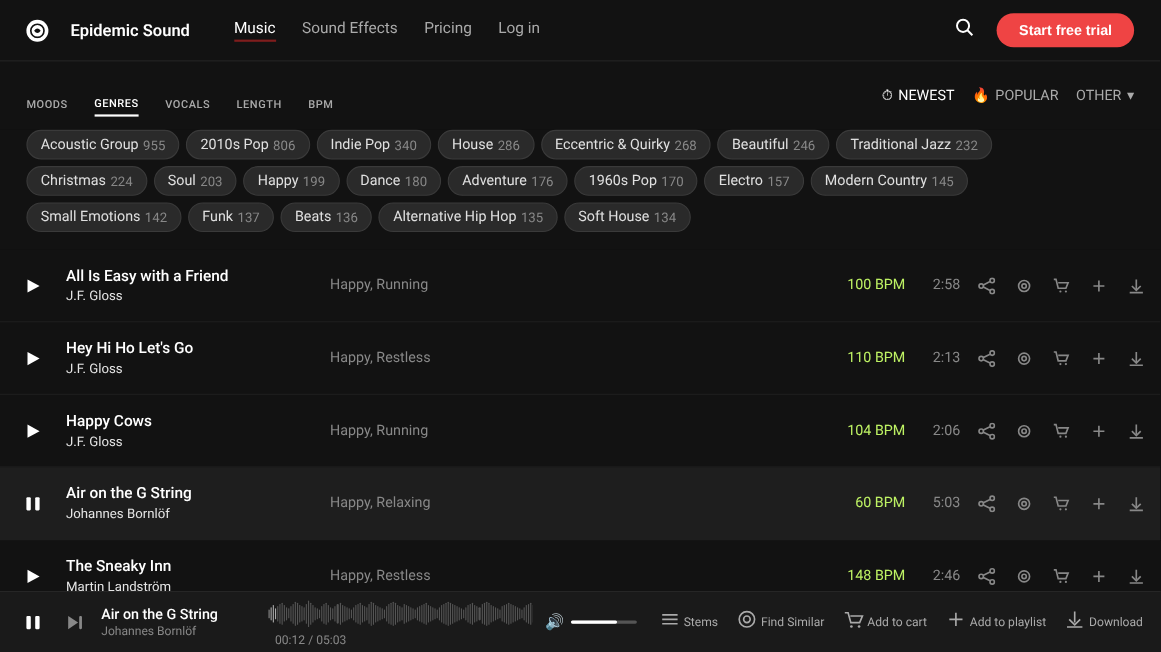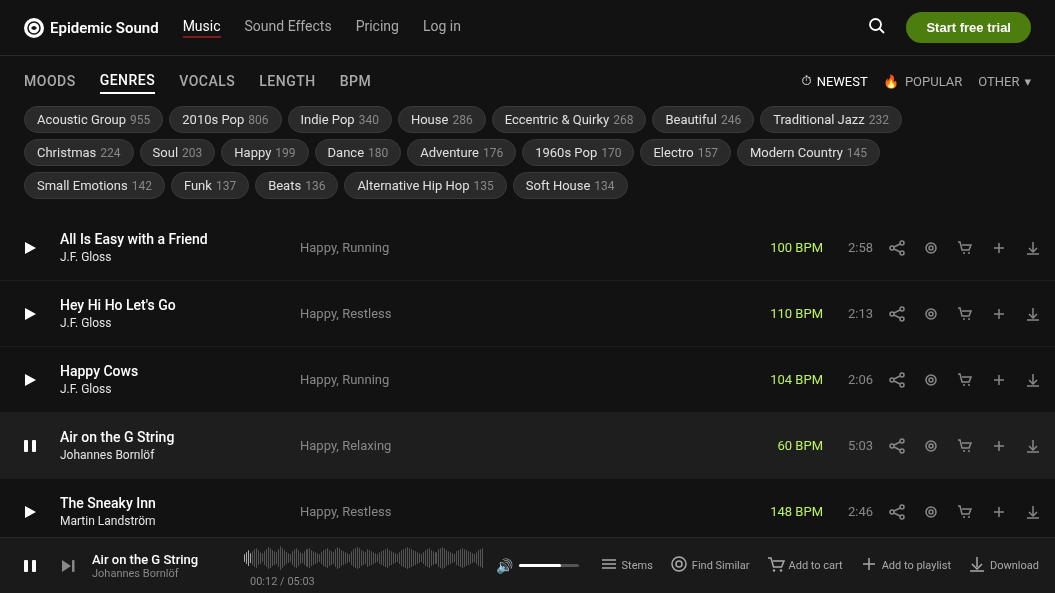--- a/index.html
+++ b/index.html
@@ -18,22 +18,22 @@
       display: flex;
       align-items: center;
       padding: 0 24px;
       height: 56px;
       background: #121212;
       border-bottom: 1px solid #2a2a2a;
     }
     .logo {
       display: flex;
       align-items: center;
-      gap: 6px;
-      margin-right: 24px;
+      gap: 20px;
+      margin-right: 40px;
     }
     .logo-icon {
       width: 20px;
       height: 20px;
       background: #fff;
       border-radius: 50%;
       display: flex;
       align-items: center;
       justify-content: center;
       font-size: 11px;
@@ -64,46 +64,47 @@
       display: flex;
       align-items: center;
       gap: 20px;
     }
     .header-right .search-icon {
       color: #fff;
       font-size: 18px;
       cursor: pointer;
     }
     .btn-trial {
-      background: #4d7c0f;
+      background: #ef4444;
       color: #fff;
       border: none;
       border-radius: 20px;
       padding: 8px 20px;
       font-size: 13px;
       font-weight: 600;
       cursor: pointer;
       white-space: nowrap;
     }
 
     
     .filter-bar {
       display: flex;
       align-items: center;
       padding: 12px 24px;
       gap: 8px;
       background: #121212;
     }
     .filter-tab {
       color: #aaa;
-      font-size: 14px;
+      font-size: 10px;
       font-weight: 500;
       padding: 4px 0;
       cursor: pointer;
       letter-spacing: 0.5px;
+      margin-top: 17px;
     }
     .filter-tab.active {
       color: #fff;
       border-bottom: 2px solid #fff;
     }
     .filter-tab + .filter-tab {
       margin-left: 16px;
     }
     .sort-bar {
       margin-left: auto;

